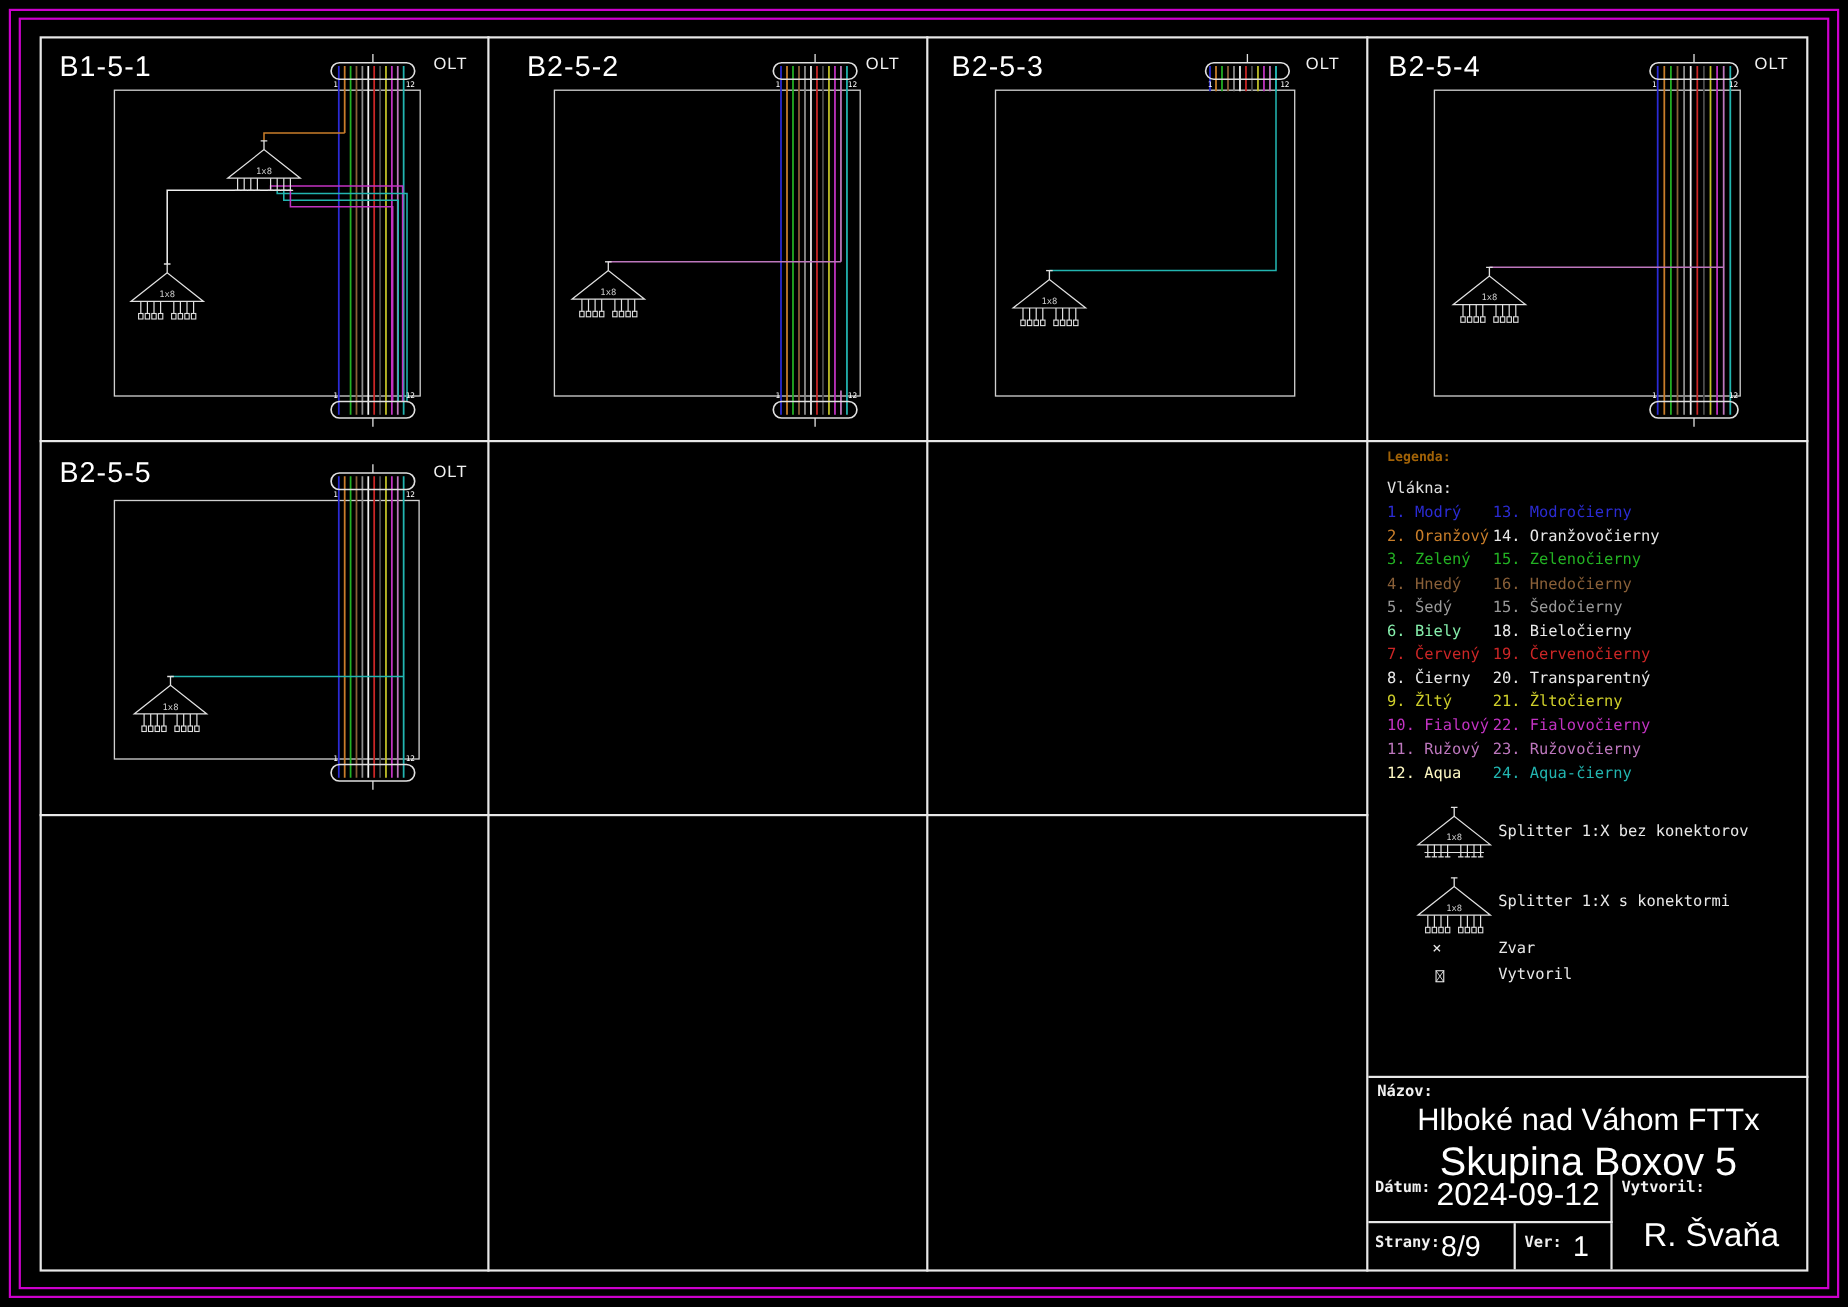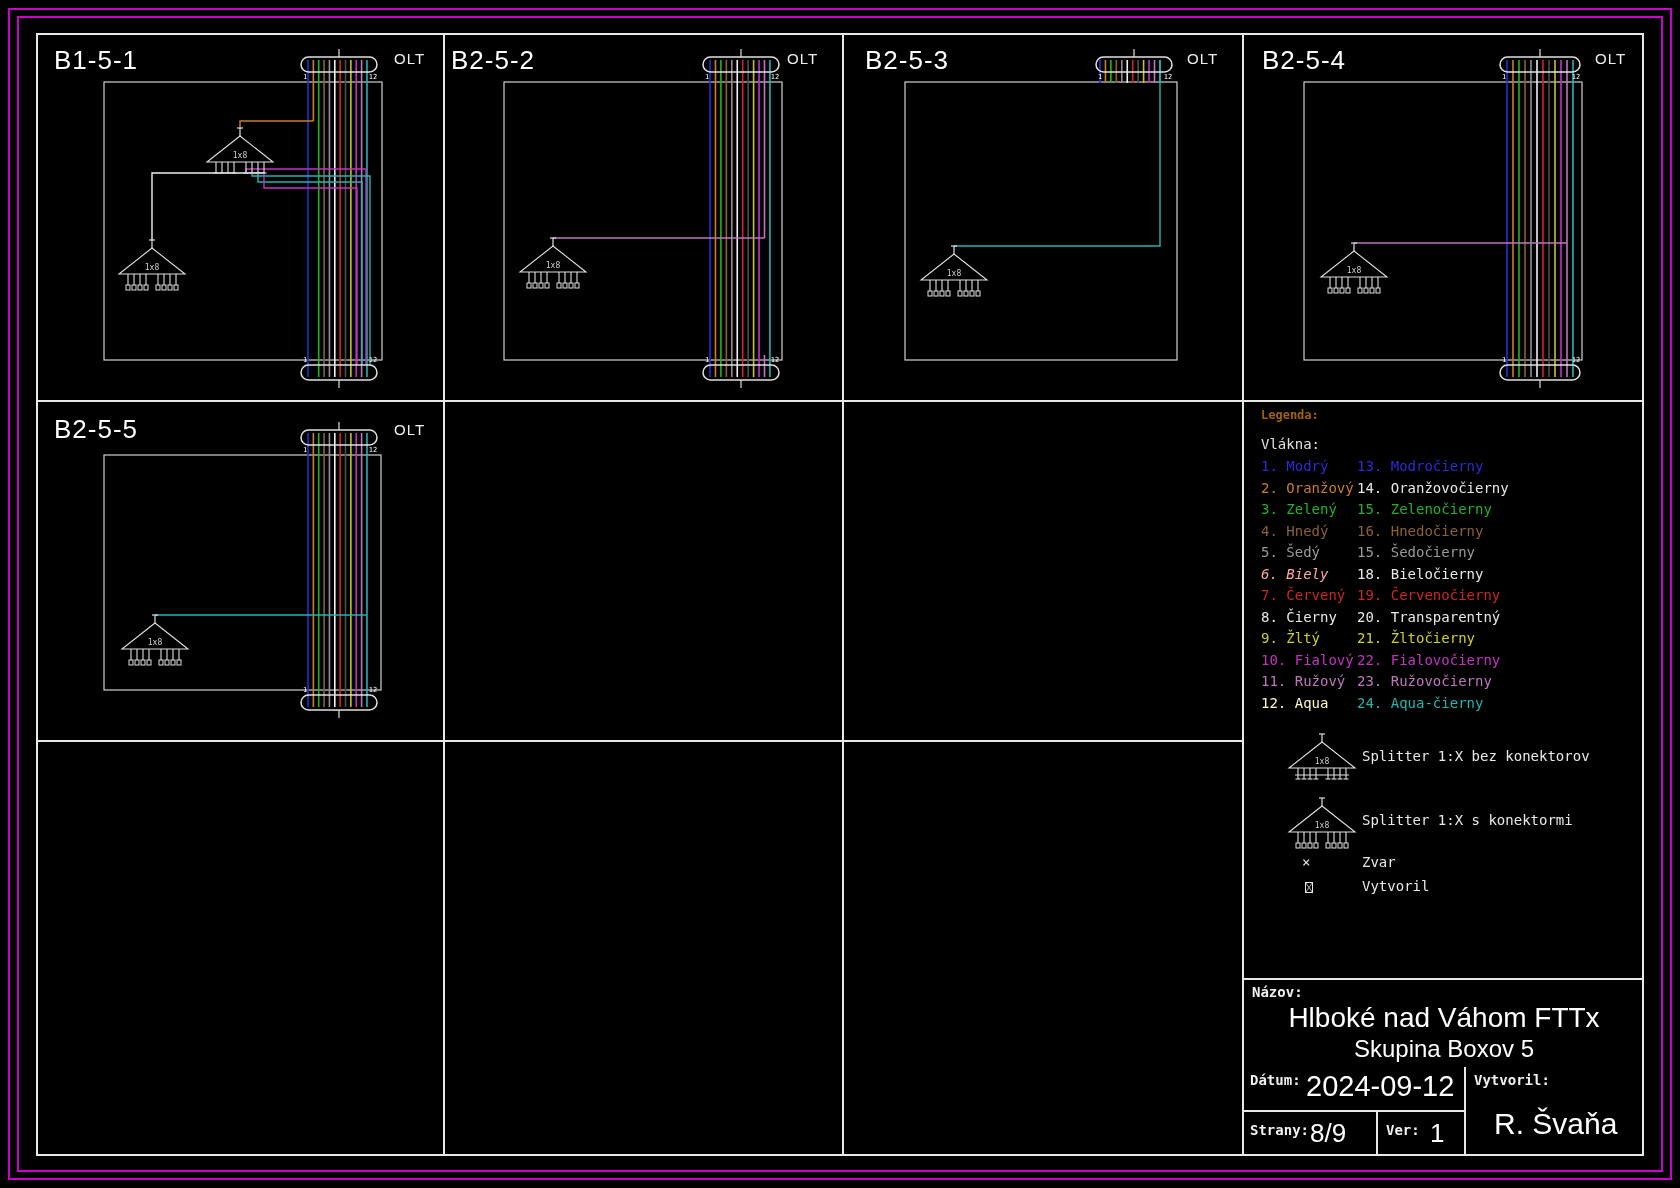--- a/index.html
+++ b/index.html
@@ -31,21 +31,21 @@
   
   #titleblock{position:absolute;left:1244px;top:978px;width:400px;height:176px;
               font-family:"DejaVu Sans Mono",monospace;}
   #tb-top{position:absolute;left:0;top:0;width:400px;height:2px;background:#e8e8e8;}
   .tb-label{font-size:14px;font-weight:bold;color:#f0f0f0;}
   #tb-nazov{position:absolute;left:0;top:2px;width:400px;height:87px;}
   #tb-nazov .tb-label{position:absolute;left:8px;top:4px;}
   #tb-title1{position:absolute;left:0;top:22px;width:400px;text-align:center;
              font-family:"Liberation Sans",sans-serif;font-size:28px;color:#fff;}
   #tb-title2{position:absolute;left:0;top:55px;width:400px;text-align:center;
-             font-family:"Liberation Sans",sans-serif;font-size:24px;color:#fff;}
+             font-family:"Liberation Sans",sans-serif;font-size:36px;color:#fff;}
   #tb-datum{position:absolute;left:0;top:89px;width:220px;height:43px;
             border-right:2px solid #e8e8e8;border-bottom:2px solid #e8e8e8;}
   #tb-datum .tb-label{position:absolute;left:6px;top:5px;}
   #tb-datum-value{position:absolute;left:62px;top:3px;
             font-family:"Liberation Sans",sans-serif;font-size:29px;color:#fff;}
   #tb-strany{position:absolute;left:0;top:134px;width:132px;height:42px;
             border-right:2px solid #e8e8e8;}
   #tb-strany .tb-label{position:absolute;left:6px;top:10px;}
   #tb-strany-value{position:absolute;left:66px;top:6px;
             font-family:"Liberation Sans",sans-serif;font-size:26px;color:#fff;}
@@ -185,21 +185,21 @@
         <rect x="102" y="250" width="4" height="5" fill="none" stroke="#e0e0e0" stroke-width="1"></rect>
         <line x1="116" y1="239" x2="116" y2="250" stroke="#e0e0e0" stroke-width="1.1"></line>
         <rect x="114" y="250" width="4" height="5" fill="none" stroke="#e0e0e0" stroke-width="1"></rect>
         <line x1="122" y1="239" x2="122" y2="250" stroke="#e0e0e0" stroke-width="1.1"></line>
         <rect x="120" y="250" width="4" height="5" fill="none" stroke="#e0e0e0" stroke-width="1"></rect>
         <line x1="128" y1="239" x2="128" y2="250" stroke="#e0e0e0" stroke-width="1.1"></line>
         <rect x="126" y="250" width="4" height="5" fill="none" stroke="#e0e0e0" stroke-width="1"></rect>
         <line x1="134" y1="239" x2="134" y2="250" stroke="#e0e0e0" stroke-width="1.1"></line>
         <rect x="132" y="250" width="4" height="5" fill="none" stroke="#e0e0e0" stroke-width="1"></rect>
       </svg>
-    <div class="panel-title" style="left: 8px; top: 12px;">B2-5-2</div>
+    <div class="panel-title" style="left: 36px; top: 12px;">B2-5-2</div>
     <div class="olt-label" style="left: 344px; top: 17px;">OLT</div>
   </div>
   <div class="cell" id="panel-2" style="left: 842px; top: 33px; width: 400px; height: 367px;">
       <svg class="panel-svg" width="400" height="367">
         <rect x="63" y="49" width="272" height="278" fill="none" stroke="#d0d0d0" stroke-width="1.2"></rect>
         <line x1="258" y1="27" x2="258" y2="50" stroke="#2b2bd4" stroke-width="1.6"></line>
         <line x1="263.45" y1="27" x2="263.45" y2="50" stroke="#c97e2a" stroke-width="1.6"></line>
         <line x1="268.9" y1="27" x2="268.9" y2="50" stroke="#23b223" stroke-width="1.6"></line>
         <line x1="274.35" y1="27" x2="274.35" y2="50" stroke="#8a6038" stroke-width="1.6"></line>
         <line x1="279.8" y1="27" x2="279.8" y2="50" stroke="#8f8f8f" stroke-width="1.6"></line>
@@ -338,21 +338,21 @@
 
   <div id="legend">
     <div id="legend-title">Legenda:</div>
     <div id="legend-sub">Vlákna:</div>
     <div id="legend-fibers">
         <div class="fiber-row"><span class="fiber-left" style="color: rgb(43, 43, 212);">1. Modrý</span><span style="color: rgb(43, 43, 212);">13. Modročierny</span></div>
         <div class="fiber-row"><span class="fiber-left" style="color: rgb(201, 126, 42);">2. Oranžový</span><span style="color: rgb(232, 232, 232);">14. Oranžovočierny</span></div>
         <div class="fiber-row"><span class="fiber-left" style="color: rgb(35, 178, 35);">3. Zelený</span><span style="color: rgb(35, 178, 35);">15. Zelenočierny</span></div>
         <div class="fiber-row"><span class="fiber-left" style="color: rgb(138, 96, 56);">4. Hnedý</span><span style="color: rgb(138, 96, 56);">16. Hnedočierny</span></div>
         <div class="fiber-row"><span class="fiber-left" style="color: rgb(154, 154, 154);">5. Šedý</span><span style="color: rgb(154, 154, 154);">15. Šedočierny</span></div>
-        <div class="fiber-row"><span class="fiber-left" style="color: #fca5a5; font-style: italic;">6. Biely</span><span style="color: rgb(232, 232, 232);">18. Bieločierny</span></div>
+        <div class="fiber-row"><span class="fiber-left" style="color: #86efac;">6. Biely</span><span style="color: rgb(232, 232, 232);">18. Bieločierny</span></div>
         <div class="fiber-row"><span class="fiber-left" style="color: rgb(204, 38, 38);">7. Červený</span><span style="color: rgb(204, 38, 38);">19. Červenočierny</span></div>
         <div class="fiber-row"><span class="fiber-left" style="color: rgb(232, 232, 232);">8. Čierny</span><span style="color: rgb(232, 232, 232);">20. Transparentný</span></div>
         <div class="fiber-row"><span class="fiber-left" style="color: rgb(207, 207, 42);">9. Žltý</span><span style="color: rgb(207, 207, 42);">21. Žltočierny</span></div>
         <div class="fiber-row"><span class="fiber-left" style="color: rgb(194, 51, 194);">10. Fialový</span><span style="color: rgb(194, 51, 194);">22. Fialovočierny</span></div>
         <div class="fiber-row"><span class="fiber-left" style="color: rgb(189, 119, 189);">11. Ružový</span><span style="color: rgb(189, 119, 189);">23. Ružovočierny</span></div>
         <div class="fiber-row"><span class="fiber-left" style="color: #fef9c3;">12. Aqua</span><span style="color: rgb(34, 181, 176);">24. Aqua-čierny</span></div>
       </div>
 
     <div class="legend-symbol-item" style="top:328px;height:58px">
       <span class="legend-symbol-glyph" id="sym-splitter-bare"><svg width="100" height="58">

